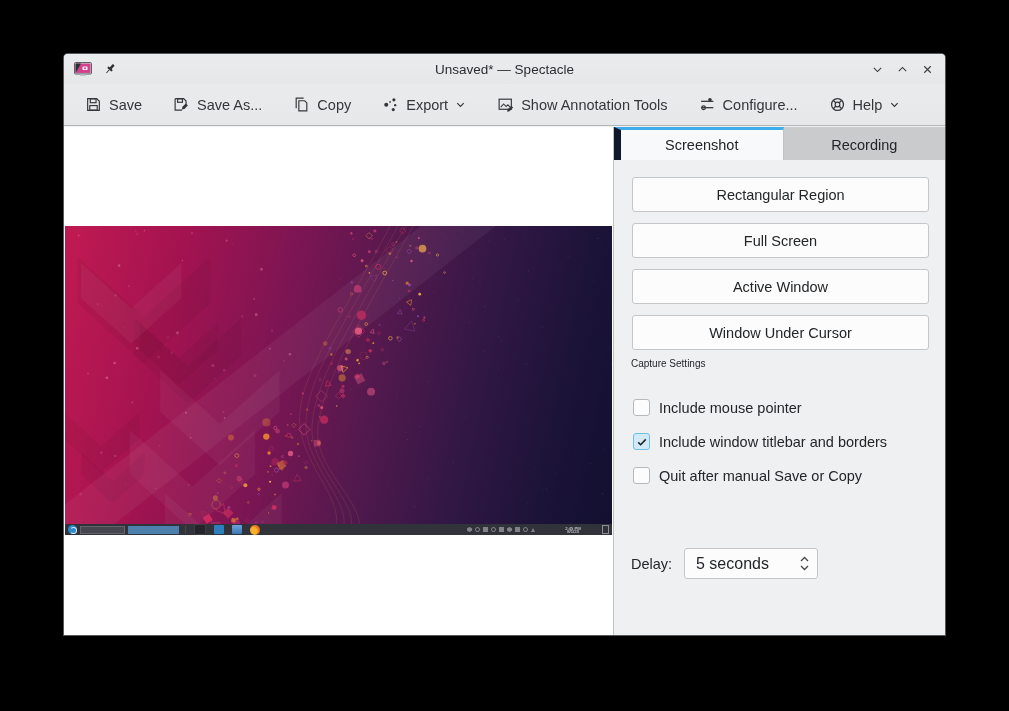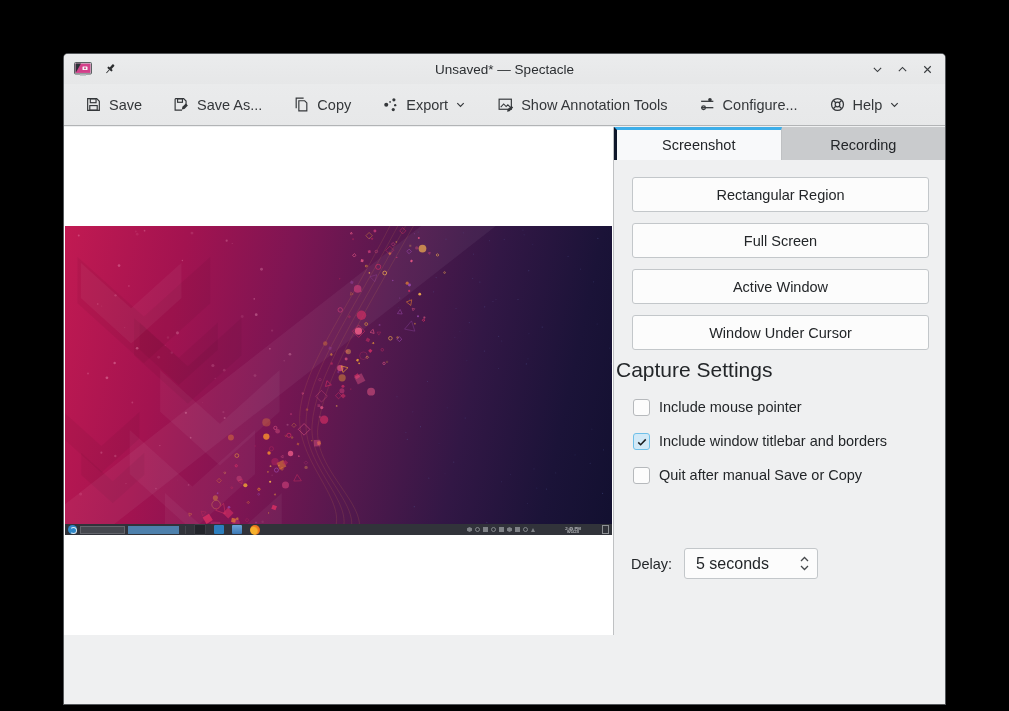--- a/index.html
+++ b/index.html
@@ -1,18 +1,18 @@
 <!DOCTYPE html>
 <html style="--accent: #3daee9;"><head>
 <meta charset="utf-8">
 <style>
   html,body{margin:0;padding:0;background:#000;}
   body{width:1009px;height:711px;position:relative;overflow:hidden;
        font-family:"Liberation Sans","DejaVu Sans",sans-serif;color:#232629;}
-  .window{position:absolute;left:64px;top:54px;width:881px;height:650px;
+  .window{position:absolute;left:64px;top:54px;width:881px;height:581px;
           background:#eff0f1;border-radius:4px 4px 0 0;
           box-shadow:0 0 0 1px #55585b, 0 4px 18px rgba(0,0,0,.6);}
   
   .titlebar{position:absolute;left:0;top:0;width:100%;height:30px;
             background:linear-gradient(#ebeced,#e6e7e8);
             border-radius:4px 4px 0 0;display:flex;align-items:center;}
   .app-icon{width:18px;height:15px;margin-left:10px;}
   .pin-btn{width:16px;height:16px;margin-left:10px;display:flex;align-items:center;justify-content:center;}
   .win-title{position:absolute;left:0;right:0;text-align:center;font-size:13.5px;color:#2b2e31;}
   .win-controls{position:absolute;right:10px;top:0;height:30px;display:flex;align-items:center;gap:9px;}
@@ -53,26 +53,26 @@
   .tg-d{border-bottom:4px solid #9a9da2;border-left:2.5px solid transparent;border-right:2.5px solid transparent;height:0;width:0;}
   .clock{margin-left:5px;color:#e8eaec;text-align:center;line-height:5px;font-size:8px;
          transform:scale(.52);transform-origin:center;width:60px;margin-right:-12px;}
   .show-desktop{width:5px;height:7px;border:1px solid #8d9094;margin:0 3px 0 8px;}
   
   .panel{width:331px;height:100%;background:#eff0f1;position:relative;}
   .tabbar{position:absolute;left:0;top:0;width:100%;height:33px;display:flex;}
   .tab{flex:1;display:flex;align-items:center;justify-content:center;font-size:14.5px;
        background:#c9cbcd;border-top:3px solid #c9cbcd;box-sizing:border-box;color:#232629;}
   .tab.active{background:#f8f9fa;border-top:3px solid var(--accent,#3daee9);
-              border-left:3px solid #0f172a;border-right:1px solid #bfc1c3;}
+              border-left:7px solid #0f172a;border-right:1px solid #bfc1c3;}
   .cap-btn{position:absolute;left:18px;width:295px;height:33px;background:#fcfcfc;
            border:1px solid #c3c7ca;border-radius:3px;display:flex;align-items:center;
            justify-content:center;font-size:14.5px;color:#232629;cursor:default;}
-  .settings-heading{position:absolute;left:2px;top:231px;font-size:21px;color:#232629;}
-  .chk-row{position:absolute;left:19px;display:flex;align-items:flex-start;gap:9px;font-size:14.5px;}
+  .settings-heading{position:absolute;left:17px;top:231px;font-size:10px;color:#232629;}
+  .chk-row{position:absolute;left:19px;display:flex;align-items:center;gap:9px;font-size:14.5px;}
   .chk{width:17px;height:17px;border:1px solid #b6b9bc;border-radius:3px;background:#fcfcfc;
        display:flex;align-items:center;justify-content:center;box-sizing:border-box;}
   .chk.checked{background:#d2e9f7;border-color:#6fc0e9;}
   .chk svg{display:none;}
   .chk.checked svg{display:block;}
   .delay-row{position:absolute;left:17px;top:373px;height:31px;display:flex;align-items:center;margin-top:48px;}
   .delay-label{font-size:14.5px;width:53px;}
   .spinbox{width:134px;height:31px;background:#fcfcfc;border:1px solid #c3c7ca;border-radius:3px;
            box-sizing:border-box;display:flex;align-items:center;position:relative;}
   .spin-value{font-size:16px;padding-left:11px;flex:1;}

